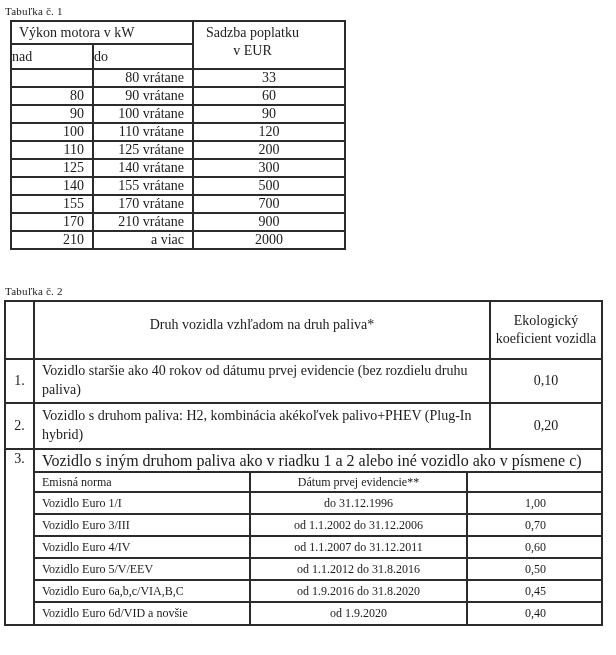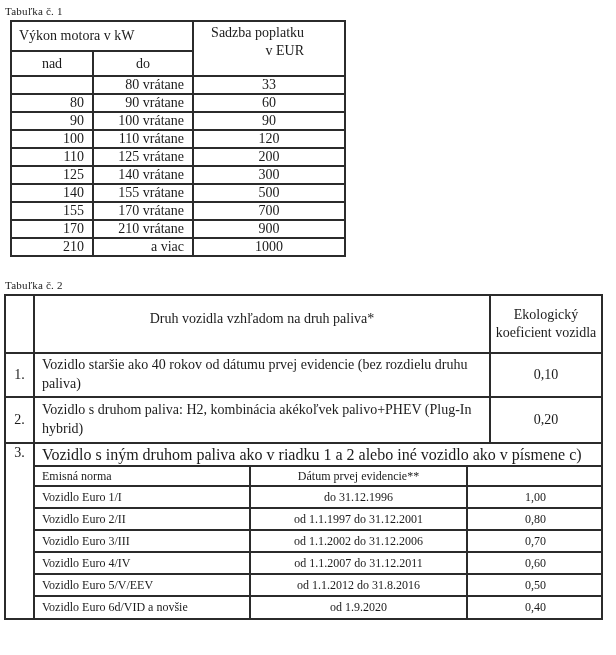--- a/index.html
+++ b/index.html
@@ -15,23 +15,23 @@
   .tbl-label { font-size: 11px; margin-left: 1px; margin-bottom: 3px; letter-spacing: 0.2px; }
 
   table { border-collapse: collapse; table-layout: fixed; }
   td { border: 2px solid #2b2b2b; font-size: 14px; vertical-align: middle; overflow: hidden; }
 
   
   .t1 { width: 334px; margin-left: 6px; }
   .t1 .c-nad { width: 82px; }
   .t1 .c-do  { width: 100px; }
   .t1 .c-fee { width: 152px; }
-  .t1 .hdr-power { height: 30px; padding-left: 7px; text-align: left; }
-  .t1 .hdr-fee   { vertical-align: top; padding: 2px 40px 0 7px; text-align: right; line-height: 1.25; }
-  .t1 .hdr-sub   { height: 25px; text-align: center; }
+  .t1 .hdr-power { height: 23px; padding-left: 7px; text-align: left; }
+  .t1 .hdr-fee   { vertical-align: top; padding: 2px 40px 0 7px; text-align: center; line-height: 1.25; }
+  .t1 .hdr-sub   { height: 25px; text-align: left; }
   .t1 .cell-nad  { height: 17px; text-align: right; padding-right: 8px; }
   .t1 .cell-do   { text-align: right; padding-right: 8px; }
   .t1 .cell-fee  { text-align: center; }
 
   
   .t2 { width: 597px; margin-top: 3px; }
   .t2 .c-num  { width: 29px; }
   .t2 .c-main { width: 456px; }
   .t2 .c-coef { width: 112px; }
   .t2 .hdr-row td { height: 58px; }
@@ -123,26 +123,26 @@
         <td class="cell-fee">700</td>
       </tr>
       <tr>
         <td class="cell-nad">170</td>
         <td class="cell-do">210 vrátane</td>
         <td class="cell-fee">900</td>
       </tr>
       <tr>
         <td class="cell-nad">210</td>
         <td class="cell-do">a viac</td>
-        <td class="cell-fee">1000</td>
+        <td class="cell-fee">2000</td>
       </tr>
     </tbody>
   </table>
 
-  <div class="tbl-label" style="margin-top: 22px;">Tabuľka č. 2</div>
+  <div class="tbl-label" style="margin-top: 35px;">Tabuľka č. 2</div>
 
   <table class="t2">
     <colgroup>
         <col class="c-num">
         <col class="c-main">
         <col class="c-coef">
       </colgroup>
     <tbody>
       <tr class="hdr-row">
         <td></td>
@@ -174,40 +174,40 @@
                 <td class="cell-norm">Emisná norma</td>
                 <td class="cell-date">Dátum prvej evidencie**</td>
                 <td class="cell-ecoef"></td>
               </tr>
               <tr>
                 <td class="cell-norm">Vozidlo Euro 1/I</td>
                 <td class="cell-date">do 31.12.1996</td>
                 <td class="cell-ecoef">1,00</td>
               </tr>
               <tr>
-                <td class="cell-norm">Vozidlo Euro 2/II</td>
-                <td class="cell-date">od 1.1.1997 do 31.12.2001</td>
-                <td class="cell-ecoef">0,80</td>
-              </tr>
-              <tr>
                 <td class="cell-norm">Vozidlo Euro 3/III</td>
                 <td class="cell-date">od 1.1.2002 do 31.12.2006</td>
                 <td class="cell-ecoef">0,70</td>
               </tr>
               <tr>
                 <td class="cell-norm">Vozidlo Euro 4/IV</td>
                 <td class="cell-date">od 1.1.2007 do 31.12.2011</td>
                 <td class="cell-ecoef">0,60</td>
               </tr>
               <tr>
                 <td class="cell-norm">Vozidlo Euro 5/V/EEV</td>
                 <td class="cell-date">od 1.1.2012 do 31.8.2016</td>
                 <td class="cell-ecoef">0,50</td>
               </tr>
               <tr>
+                <td class="cell-norm">Vozidlo Euro 6a,b,c/VIA,B,C</td>
+                <td class="cell-date">od 1.9.2016 do 31.8.2020</td>
+                <td class="cell-ecoef">0,45</td>
+              </tr>
+              <tr>
                 <td class="cell-norm">Vozidlo Euro 6d/VID a novšie</td>
                 <td class="cell-date">od 1.9.2020</td>
                 <td class="cell-ecoef">0,40</td>
               </tr>
             </tbody>
           </table>
         </td>
       </tr>
     </tbody>
   </table>

